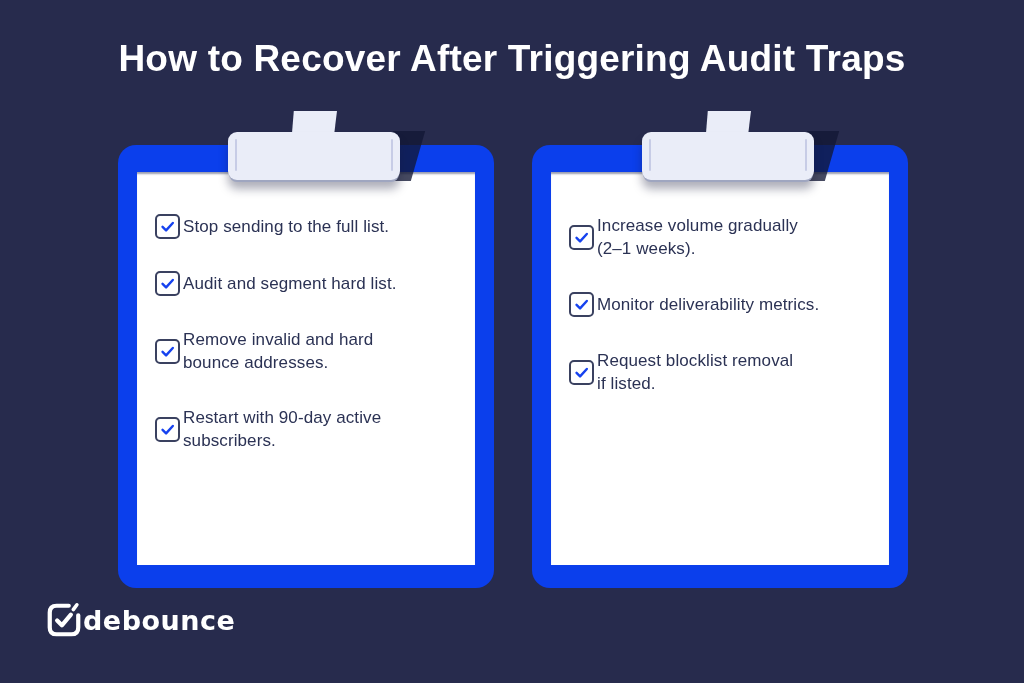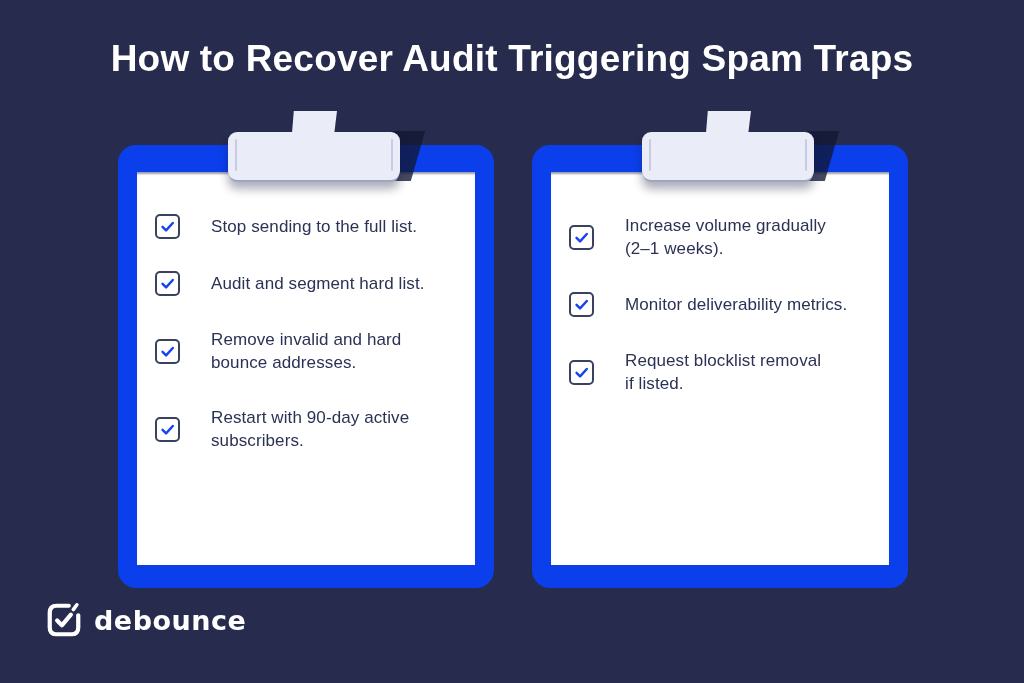--- a/index.html
+++ b/index.html
@@ -85,21 +85,21 @@
     background: #C7CCE6;
     border-radius: 2px;
   }
   .clip-body::before { left: 7px; }
   .clip-body::after  { right: 7px; }
 
   
   .item {
     display: flex;
     align-items: center;
-    gap: 31px;
+    gap: 3px;
   }
   .checkbox {
     flex: 0 0 auto;
     width: 25px; height: 25px;
     background: #FFFFFF;
     border: 2px solid var(--checkbox_border, #3A4160);
     border-radius: 5px;
     box-sizing: border-box;
     display: flex;
     align-items: center;
@@ -115,37 +115,36 @@
     white-space: pre-line;
     letter-spacing: 0.1px;
   }
 
   
   .brand {
     position: absolute;
     left: 45px; top: 601px;
     display: flex;
     align-items: center;
-    gap: 11px;
   }
   .brand-icon svg { width: 38px; height: 38px; display: block; }
   .brand-text {
     color: var(--title_white, #FFFFFF);
     font-family: "DejaVu Sans", sans-serif;
     font-size: 27px;
     font-weight: 700;
     letter-spacing: 0.5px;
   }
 </style>
 </head>
 <body>
 
 <div class="canvas">
 
-  <h1 class="title">How to Recover Audit Triggering Spam Traps</h1>
+  <h1 class="title">How to Recover After Triggering Audit Traps</h1>
 
   <section class="clipboard clipboard--left">
     <div class="clip-shadow"></div>
     <div class="clip-tab"></div>
     <div class="clip-body"></div>
     <div class="panel">
 
       <div class="item">
         <span class="checkbox" role="checkbox" aria-checked="true">
           <svg viewBox="0 0 24 24">

